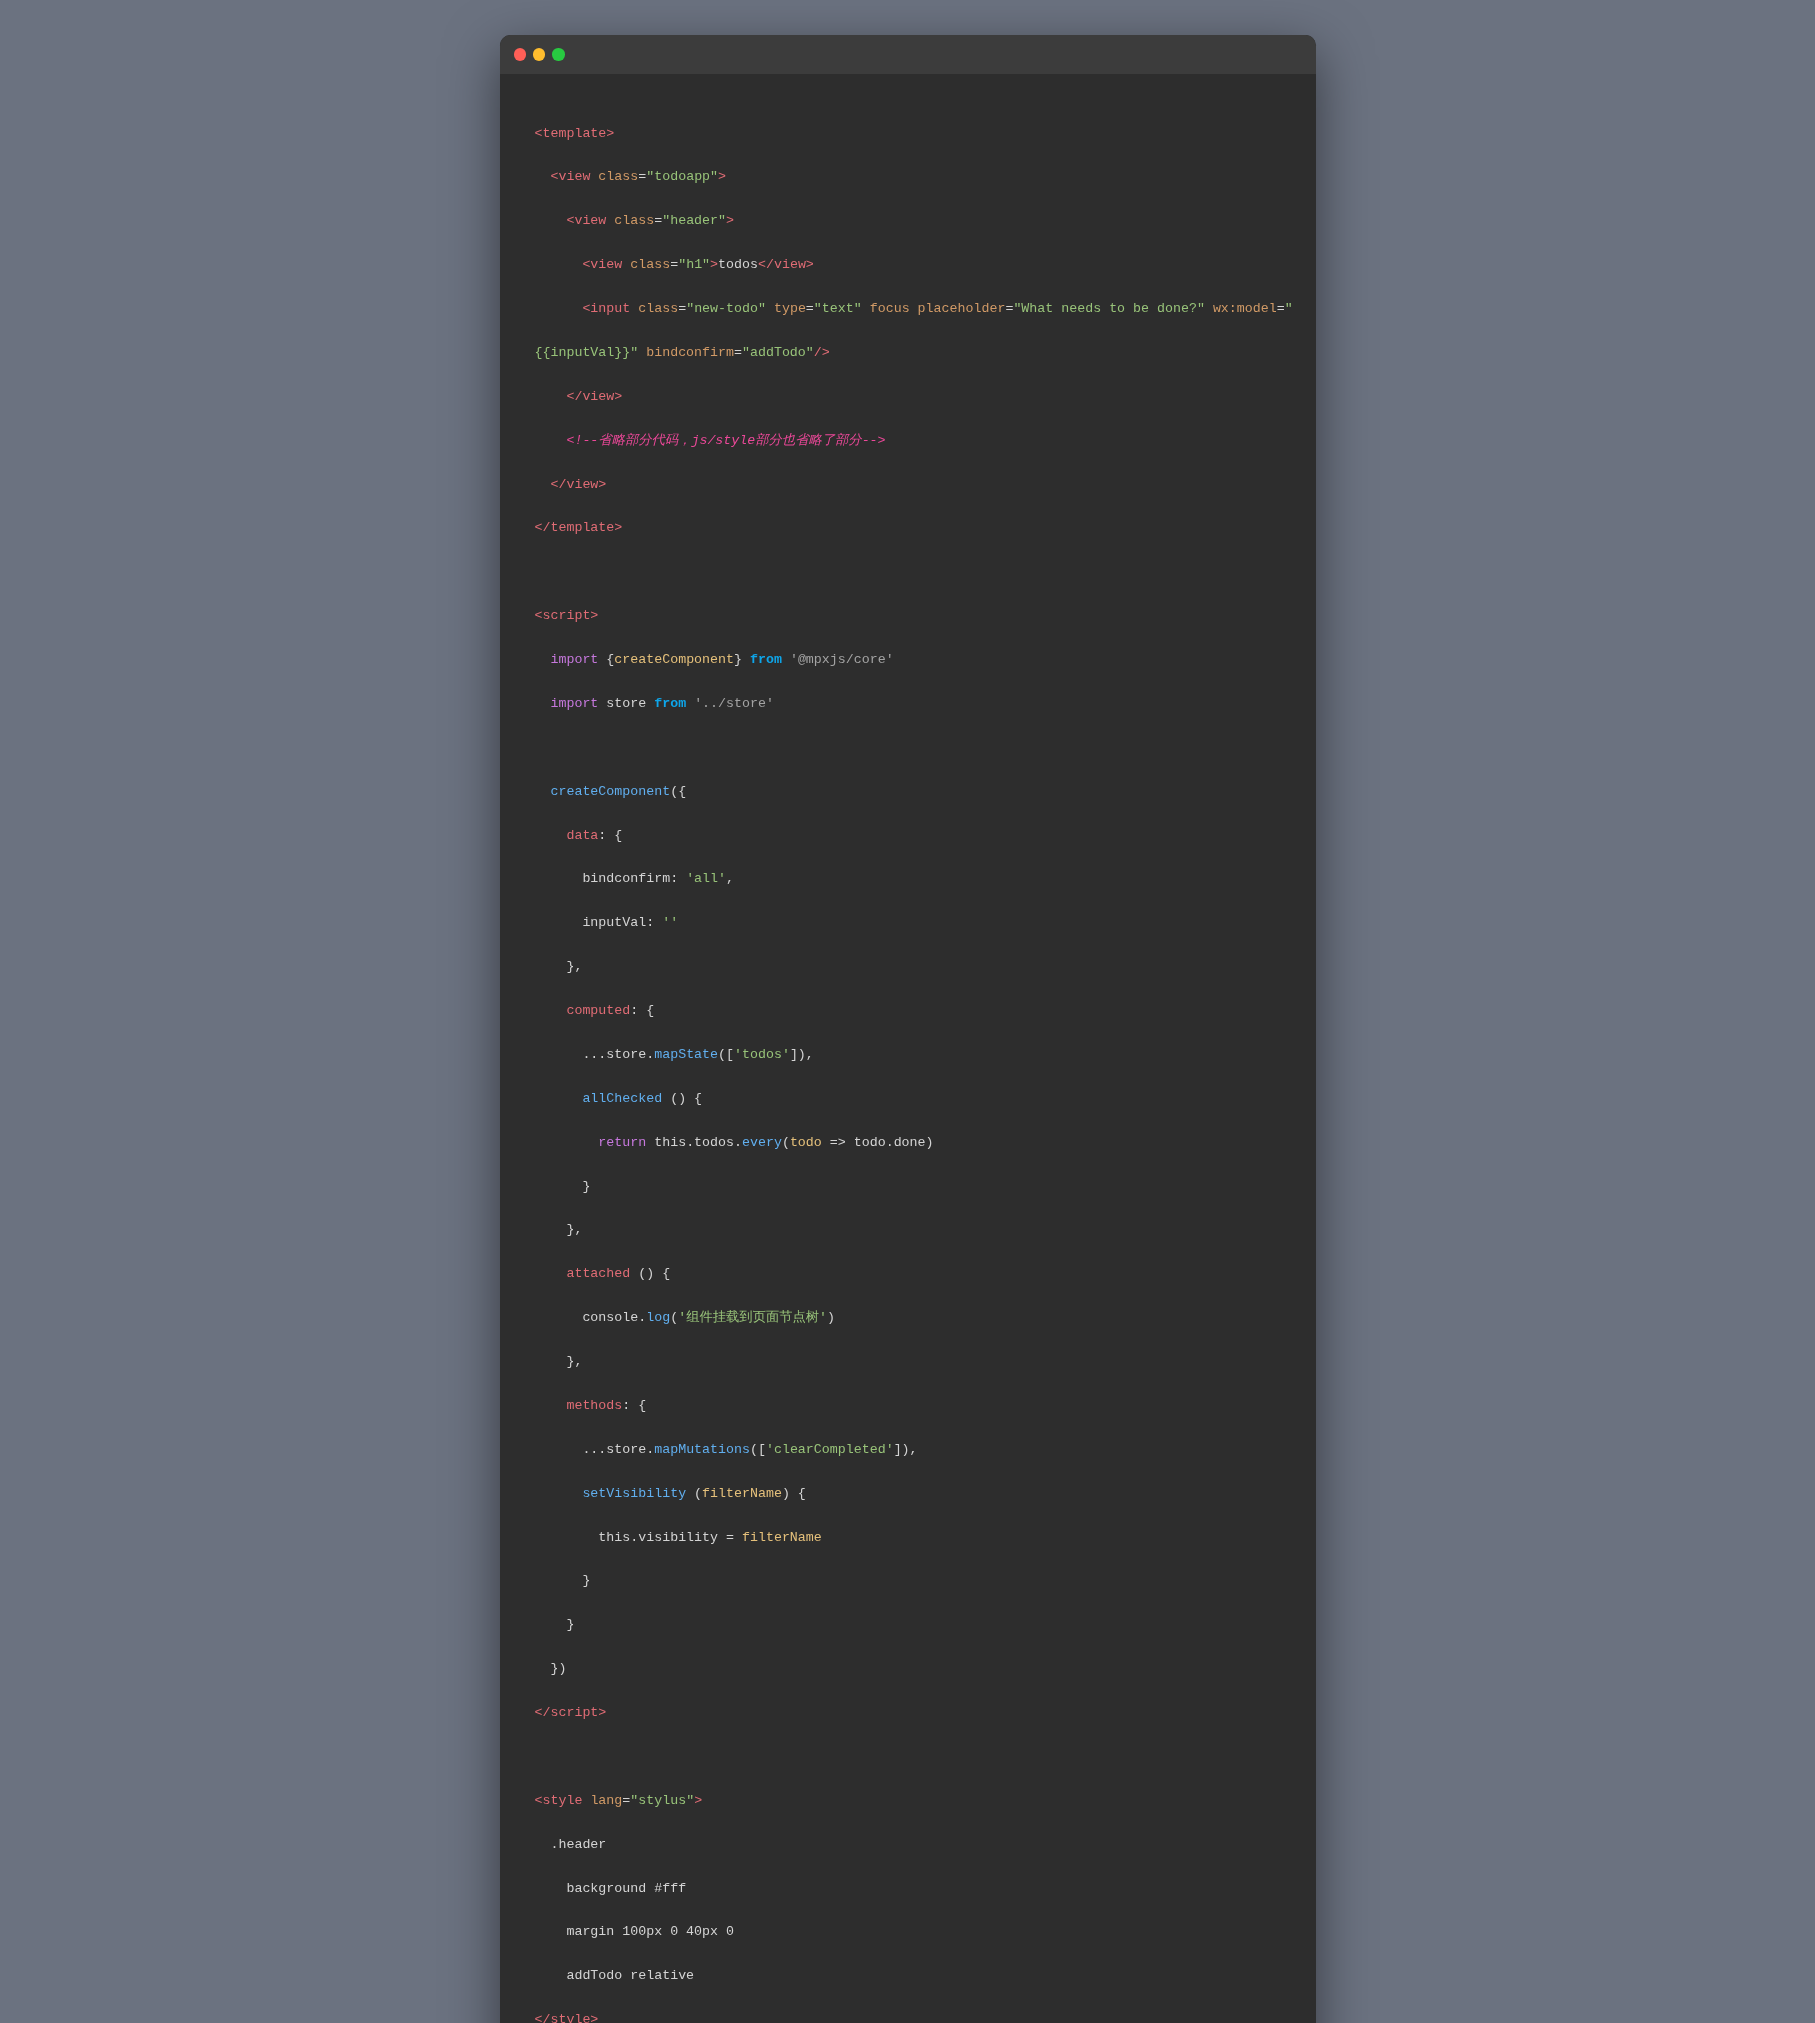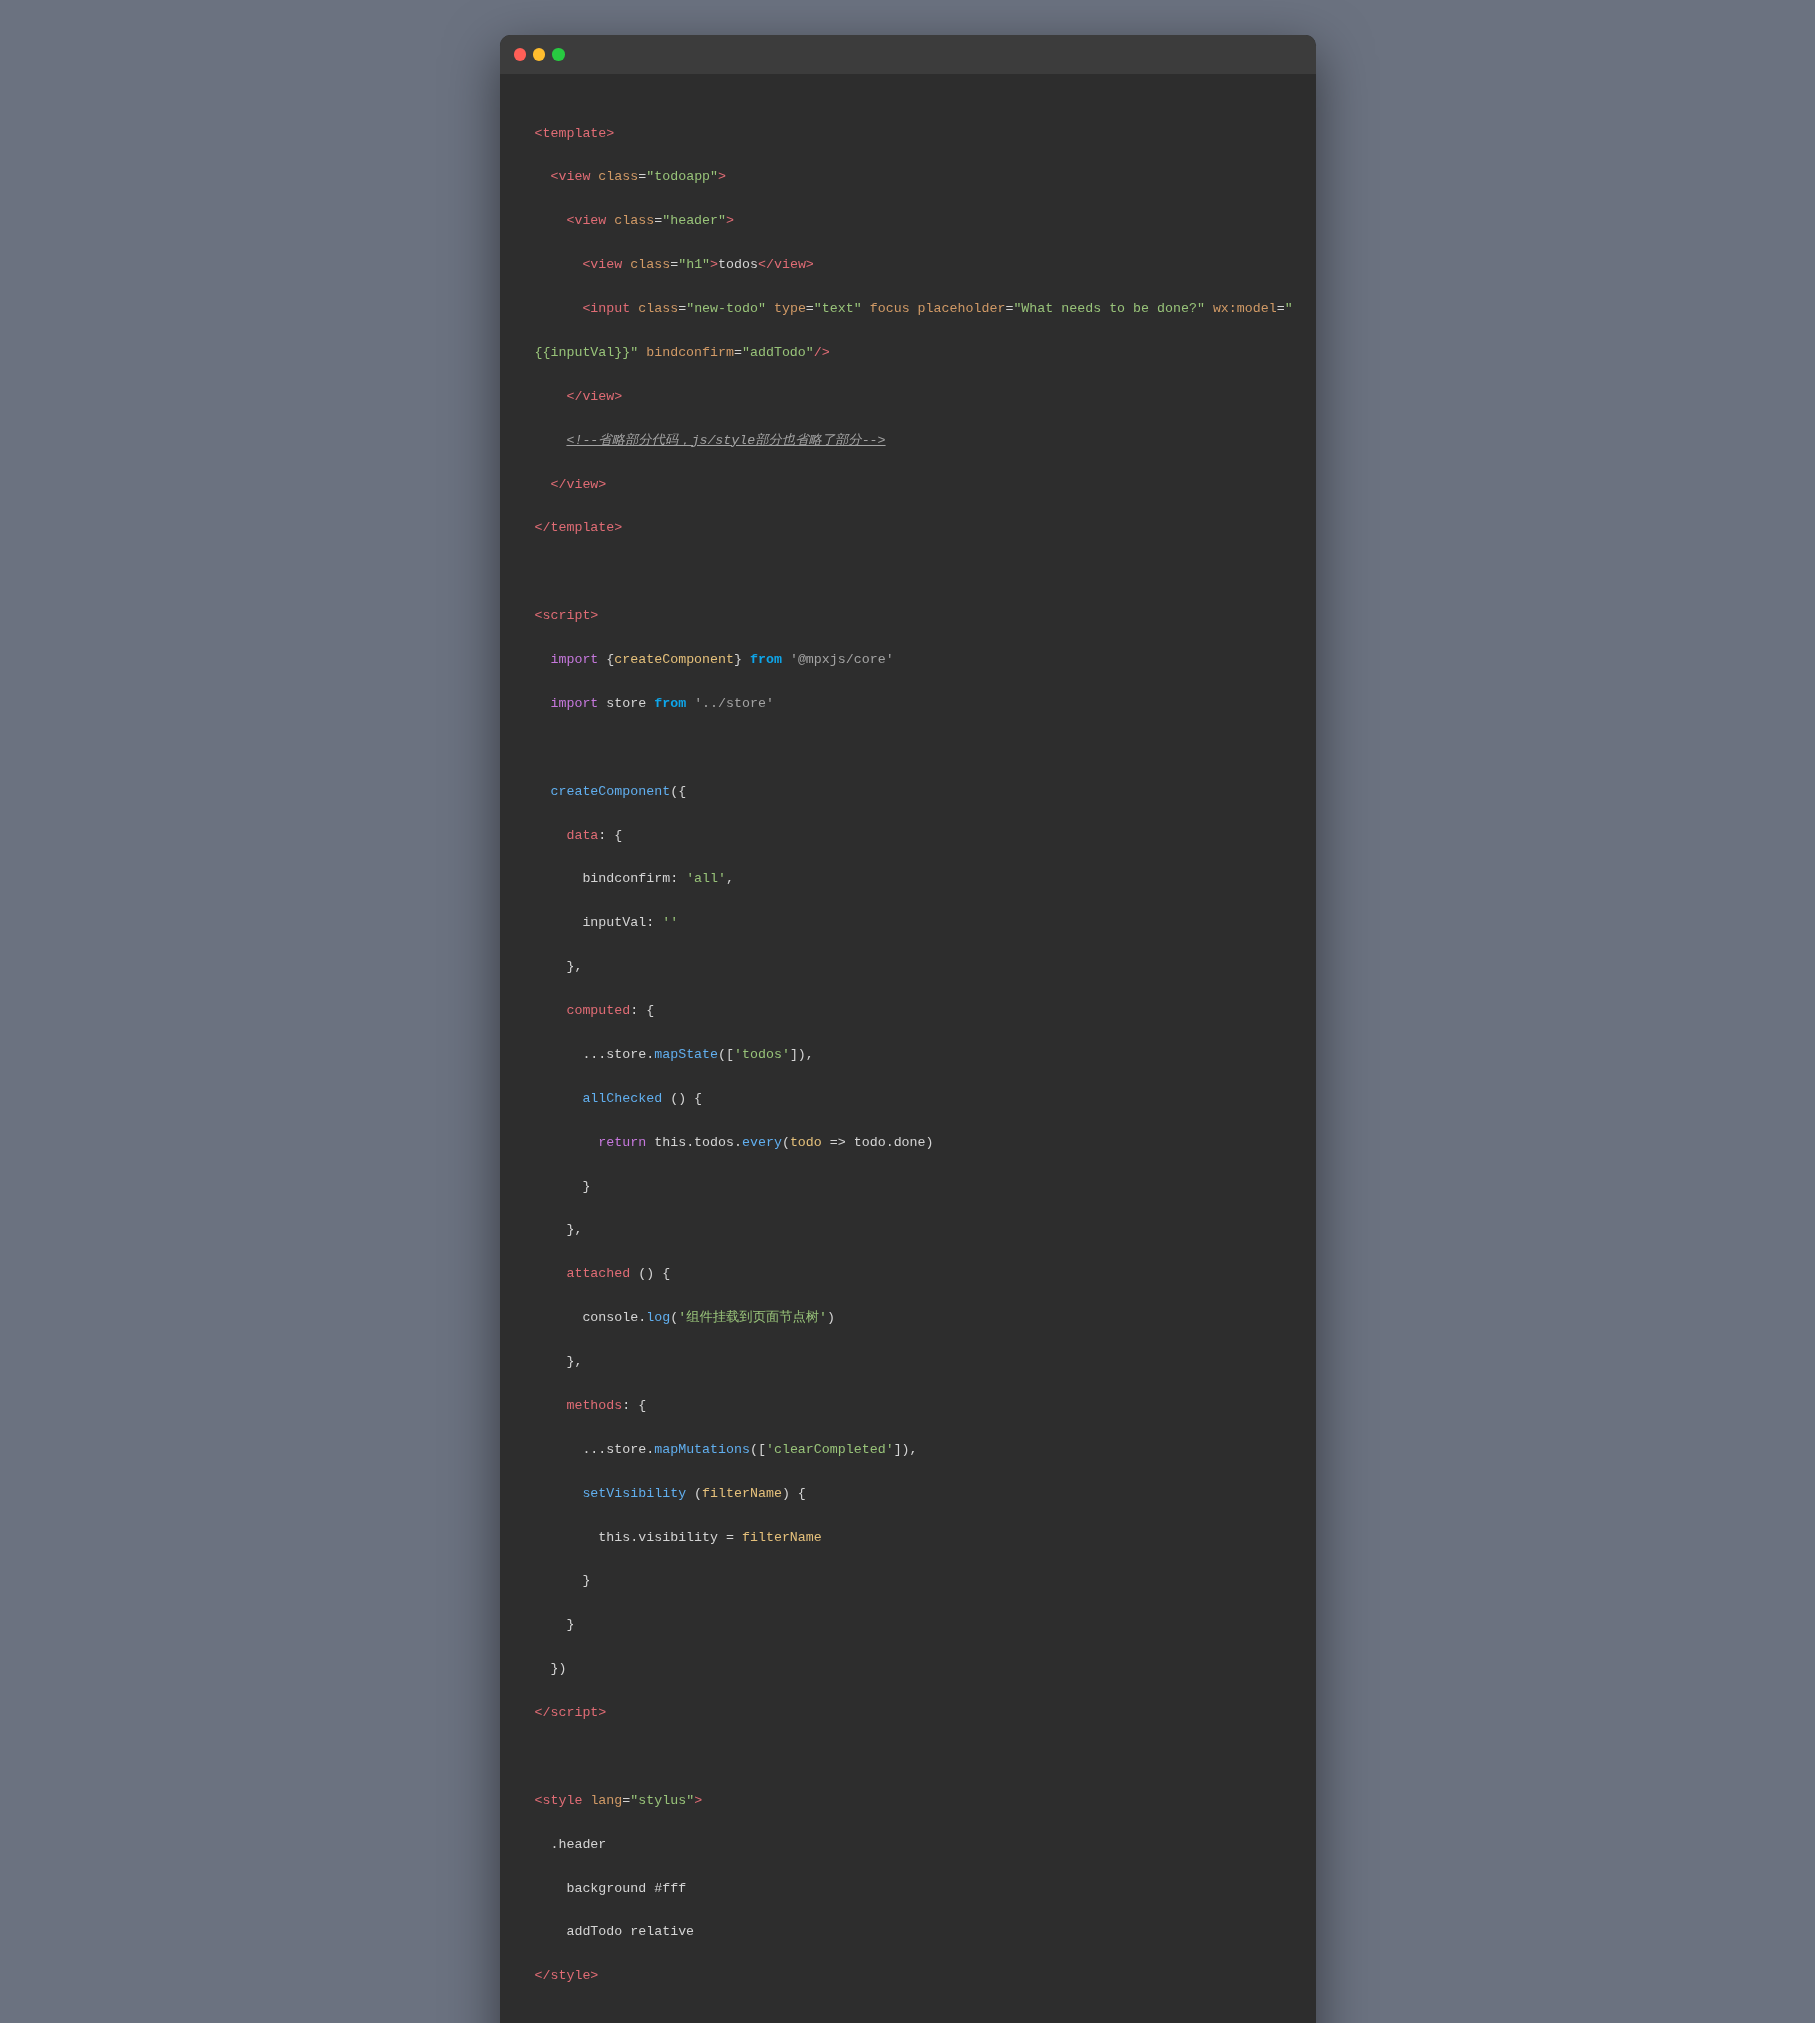--- a/index.html
+++ b/index.html
@@ -51,21 +51,21 @@
       line-height: 1.65;
       font-size: 13.3px;
       color: #d4d4d4;
       white-space: pre;
       overflow-x: auto;
     }
 
     .tag { color: #e06c75; }
     .attr-name { color: #d19a66; }
     .attr-value { color: #98c379; }
-    .comment { color: #a3a3a3; font-style: italic; text-decoration: underline; }
+    .comment { color: #ec4899; font-style: italic; }
     .fn-name { color: #61afef; }
     .string { color: #98c379; }
     .plain { color: #d4d4d4; }
     .property { color: #e06c75; }
     .method { color: #61afef; }
     .param { color: #e5c07b; margin-top: 40px; }
     .import-kw { color: #c678dd; }
     .import-val { color: #e5c07b; }
     .from-kw { color: #0ea5e9; font-weight: bold; }
     .module { color: #a3a3a3; }
@@ -119,20 +119,21 @@
 <span class="line">      <span class="method">setVisibility</span> <span class="plain">(</span><span class="param">filterName</span><span class="plain">) {</span></span>
 <span class="line">        <span class="plain">this.visibility = </span><span class="param">filterName</span></span>
 <span class="line">      <span class="plain">}</span></span>
 <span class="line">    <span class="plain">}</span></span>
 <span class="line">  <span class="plain">})</span></span>
 <span class="line"><span class="tag">&lt;/script&gt;</span></span>
 <span class="line"> </span>
 <span class="line"><span class="tag">&lt;style</span> <span class="attr-name">lang</span>=<span class="attr-value">"stylus"</span><span class="tag">&gt;</span></span>
 <span class="line">  <span class="plain">.header</span></span>
 <span class="line">    <span class="plain">background #fff</span></span>
+<span class="line">    <span class="plain">margin 100px 0 40px 0</span></span>
 <span class="line">    <span class="plain">addTodo relative</span></span>
 <span class="line"><span class="tag">&lt;/style&gt;</span></span>
 
 
 
 
 
 
 
 

